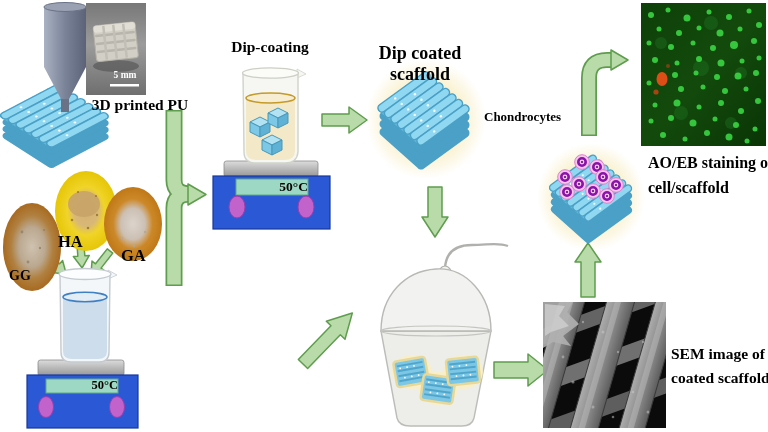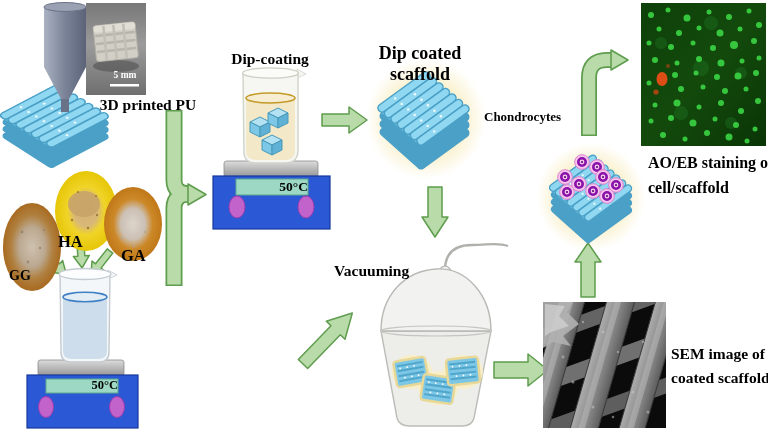--- a/index.html
+++ b/index.html
@@ -418,30 +418,29 @@
             <circle cx="88" cy="134" r="3.5"></circle>
             <circle cx="106" cy="138" r="2.5"></circle>
       </g>
       <ellipse cx="21" cy="76" rx="5.5" ry="7" fill="#dd4e16"></ellipse>
       <circle cx="15" cy="89" r="2.6" fill="#c24414" opacity="0.85"></circle>
       <circle cx="27" cy="63" r="2" fill="#b84114" opacity="0.6"></circle>
     </g>
   </g>
 </svg>
 
-<div class="lbl ctr" style="left:97px;top:96px;width:102px;font-size:15.5px;">3D printed PU</div>
+<div class="lbl ctr" style="left:89px;top:96px;width:102px;font-size:15.5px;">3D printed PU</div>
 <div class="lbl" style="left:109px;top:70px;width:32px;text-align:center;color:#fff;font-size:9.5px;font-weight:600;">5 mm</div>
 <div class="lbl" style="left:9px;top:268px;font-size:14px;">GG</div>
 <div class="lbl" style="left:58px;top:233px;font-size:16.5px;">HA</div>
 <div class="lbl" style="left:121px;top:247px;font-size:16.5px;">GA</div>
 <div class="lbl temp" style="left:46px;top:378px;width:72px;font-size:12.5px;">50°C</div>
 <div class="lbl temp" style="left:236px;top:179px;width:72px;font-size:13.5px;">50°C</div>
-<div class="lbl ctr" style="left:222px;top:50px;width:96px;font-size:15.5px;">Dip-coating</div>
+<div class="lbl ctr" style="left:222px;top:38px;width:96px;font-size:15.5px;">Dip-coating</div>
 <div class="lbl ctr" style="left:358px;top:43px;width:124px;font-size:18px;">Dip coated scaffold</div>
-<div class="lbl" style="left:334px;top:262px;font-size:15.5px;">Vacuuming</div>
 <div class="lbl" style="left:484px;top:110px;font-size:13px;">Chondrocytes</div>
 <div class="lbl" style="left:671px;top:342px;font-size:15.5px;line-height:24px;">
   <div>SEM image of</div>
   <div>coated scaffold</div>
 </div>
 <div class="lbl" style="left:648px;top:150px;font-size:16px;line-height:25px;">
   <div>AO/EB staining of</div>
   <div>cell/scaffold</div>
 </div>
 

